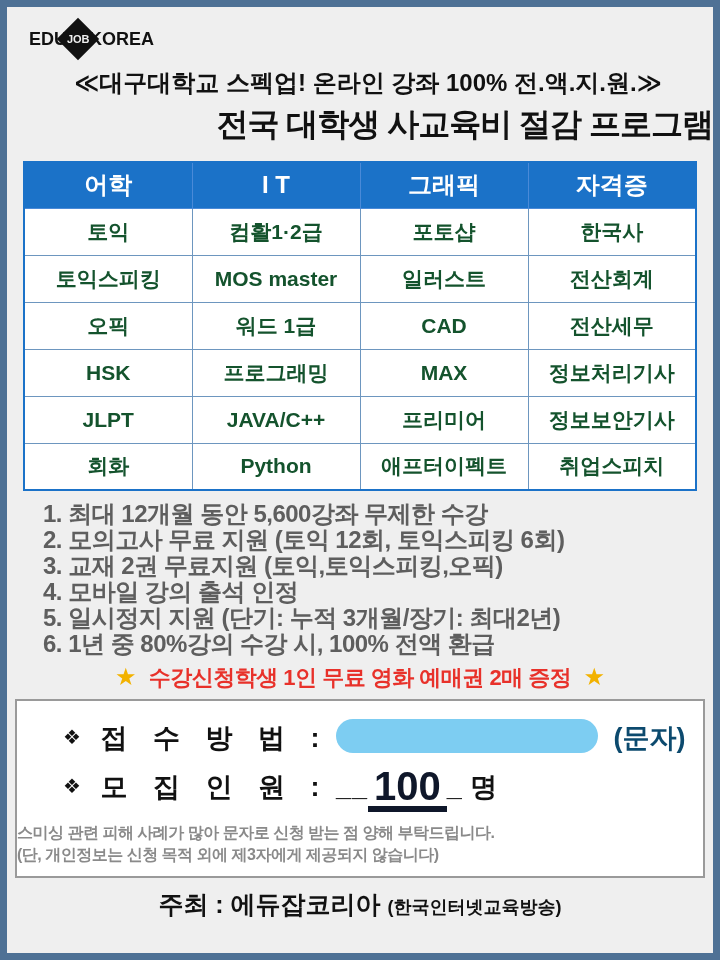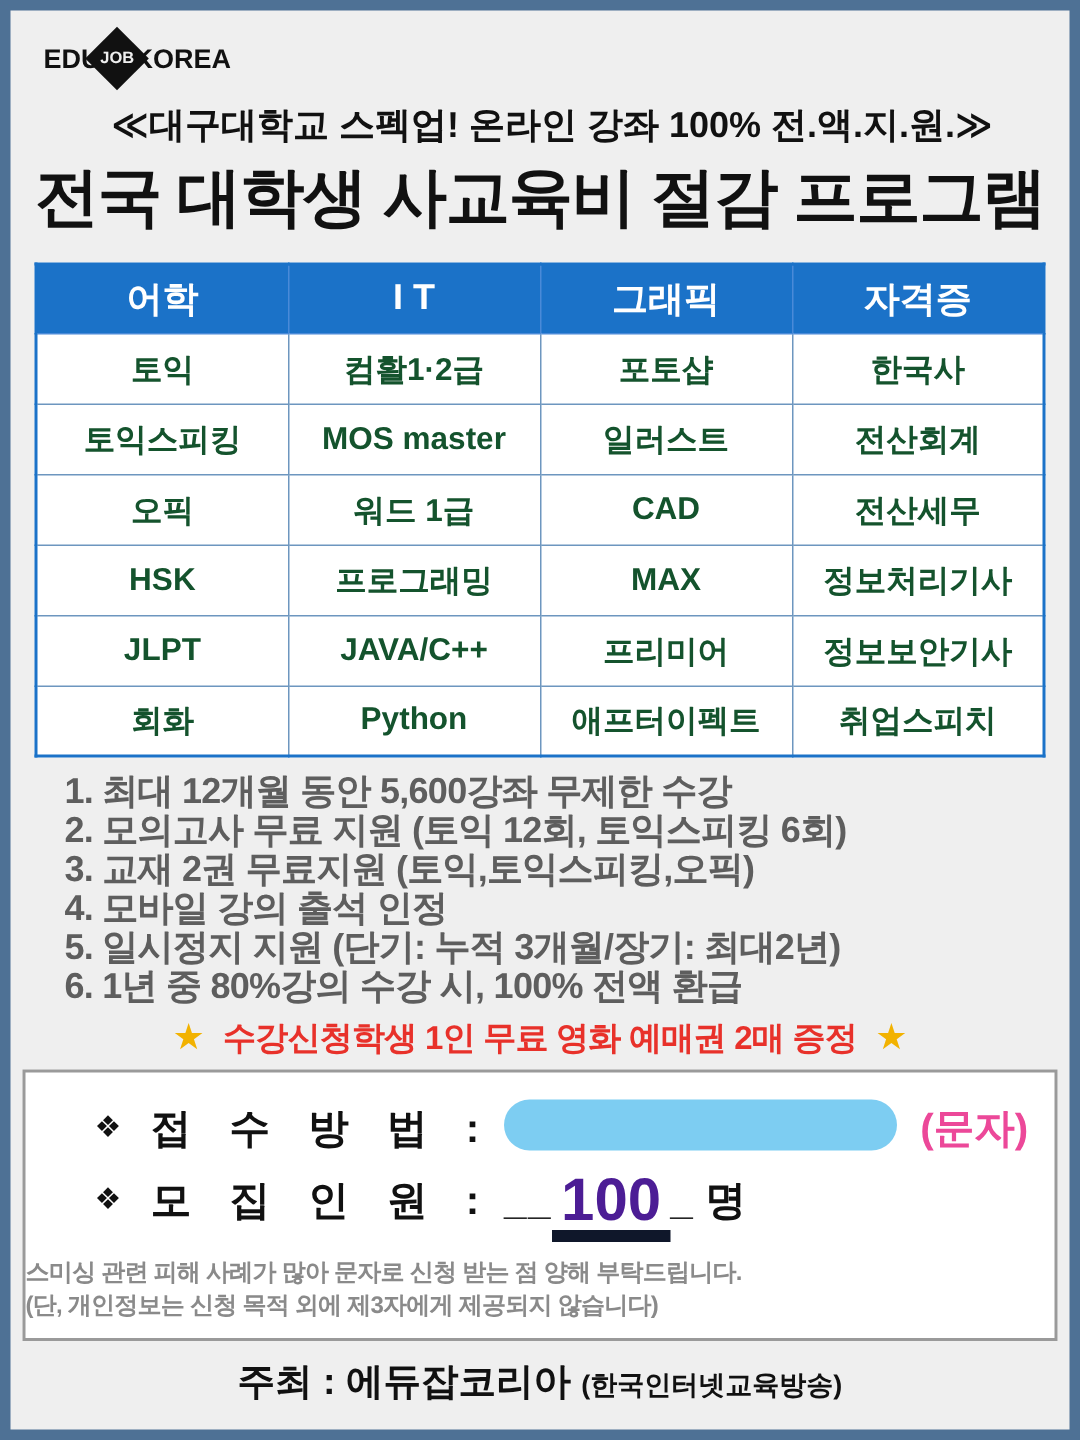--- a/index.html
+++ b/index.html
@@ -16,21 +16,21 @@
   .logo { display:flex; align-items:center; margin:12px 0 0 22px; height:40px; }
   .logo-edu,.logo-korea { font-size:18px; font-weight:bold; color:#111; letter-spacing:0px; }
   .logo-diamond {
     width:30px; height:30px; background:#111; transform:rotate(45deg);
     display:flex; align-items:center; justify-content:center;
     margin:0 -4px; z-index:1;
   }
   .logo-job { transform:rotate(-45deg); color:#efefef; font-size:11px; font-weight:bold; letter-spacing:0px; }
   
   .subtitle { text-align:center; font-size:24px; font-weight:bold; color:#111; margin-top:8px;padding-left:16px; }
-  .title { text-align:center; font-size:43px; font-weight:bold; color:#111; margin-top:4px; letter-spacing:-1px; }
+  .title { text-align:right; font-size:32px; font-weight:bold; color:#111; margin-top:4px; letter-spacing:-1px; }
   
   table.courses {
     width:674px; margin:14px auto 0 auto;
     border-collapse:collapse;
     border:2px solid #1b72c8;
     background:#fff;
     table-layout:fixed;
   }
   table.courses th {
     background:#1b72c8; color:#fff; font-size:24px; font-weight:bold;
@@ -54,26 +54,26 @@
     padding:14px 0 10px 0;
   }
   .apply-line { margin:4px 0 10px 46px; font-weight:bold; color:#111; white-space:nowrap; }
   .bullet { font-size:20px; margin-right:12px; vertical-align:3px; color:#111; }
   .method-line { font-size:27px; }
   .label-sp { letter-spacing:9px; }
   .blob {
     display:inline-block; width:262px; height:34px;
     background:#7dcdf2; border-radius:17px; vertical-align:-6px; margin-right:8px;
   }
-  .blue-text { color:#ec4899; }
+  .blue-text { color:#0c4a6e; }
   .period-line { font-size:24px; }
   .capacity-line { font-size:27px; }
   .cap-underscore { font-size:27px; letter-spacing:1px; }
   .cap-number {
-    color:#4c1d95; font-size:40px; border-bottom:8px solid #0f172a;
+    color:#0f172a; font-size:40px; border-bottom:6px solid #0f172a;
     padding:0 6px; line-height:40px; display:inline-block; vertical-align:-4px;
   }
   .notice { color:#8a8a8a; font-size:16px; line-height:22px; margin-top:8px; font-weight:bold; letter-spacing:-0.5px; }
   
   .footer { text-align:center; margin-top:10px; color:#111; }
   .footer .host { font-size:25px; font-weight:bold; }
   .footer .host-sub { font-size:18px; font-weight:bold; }
 </style>
 </head>
 <body>

